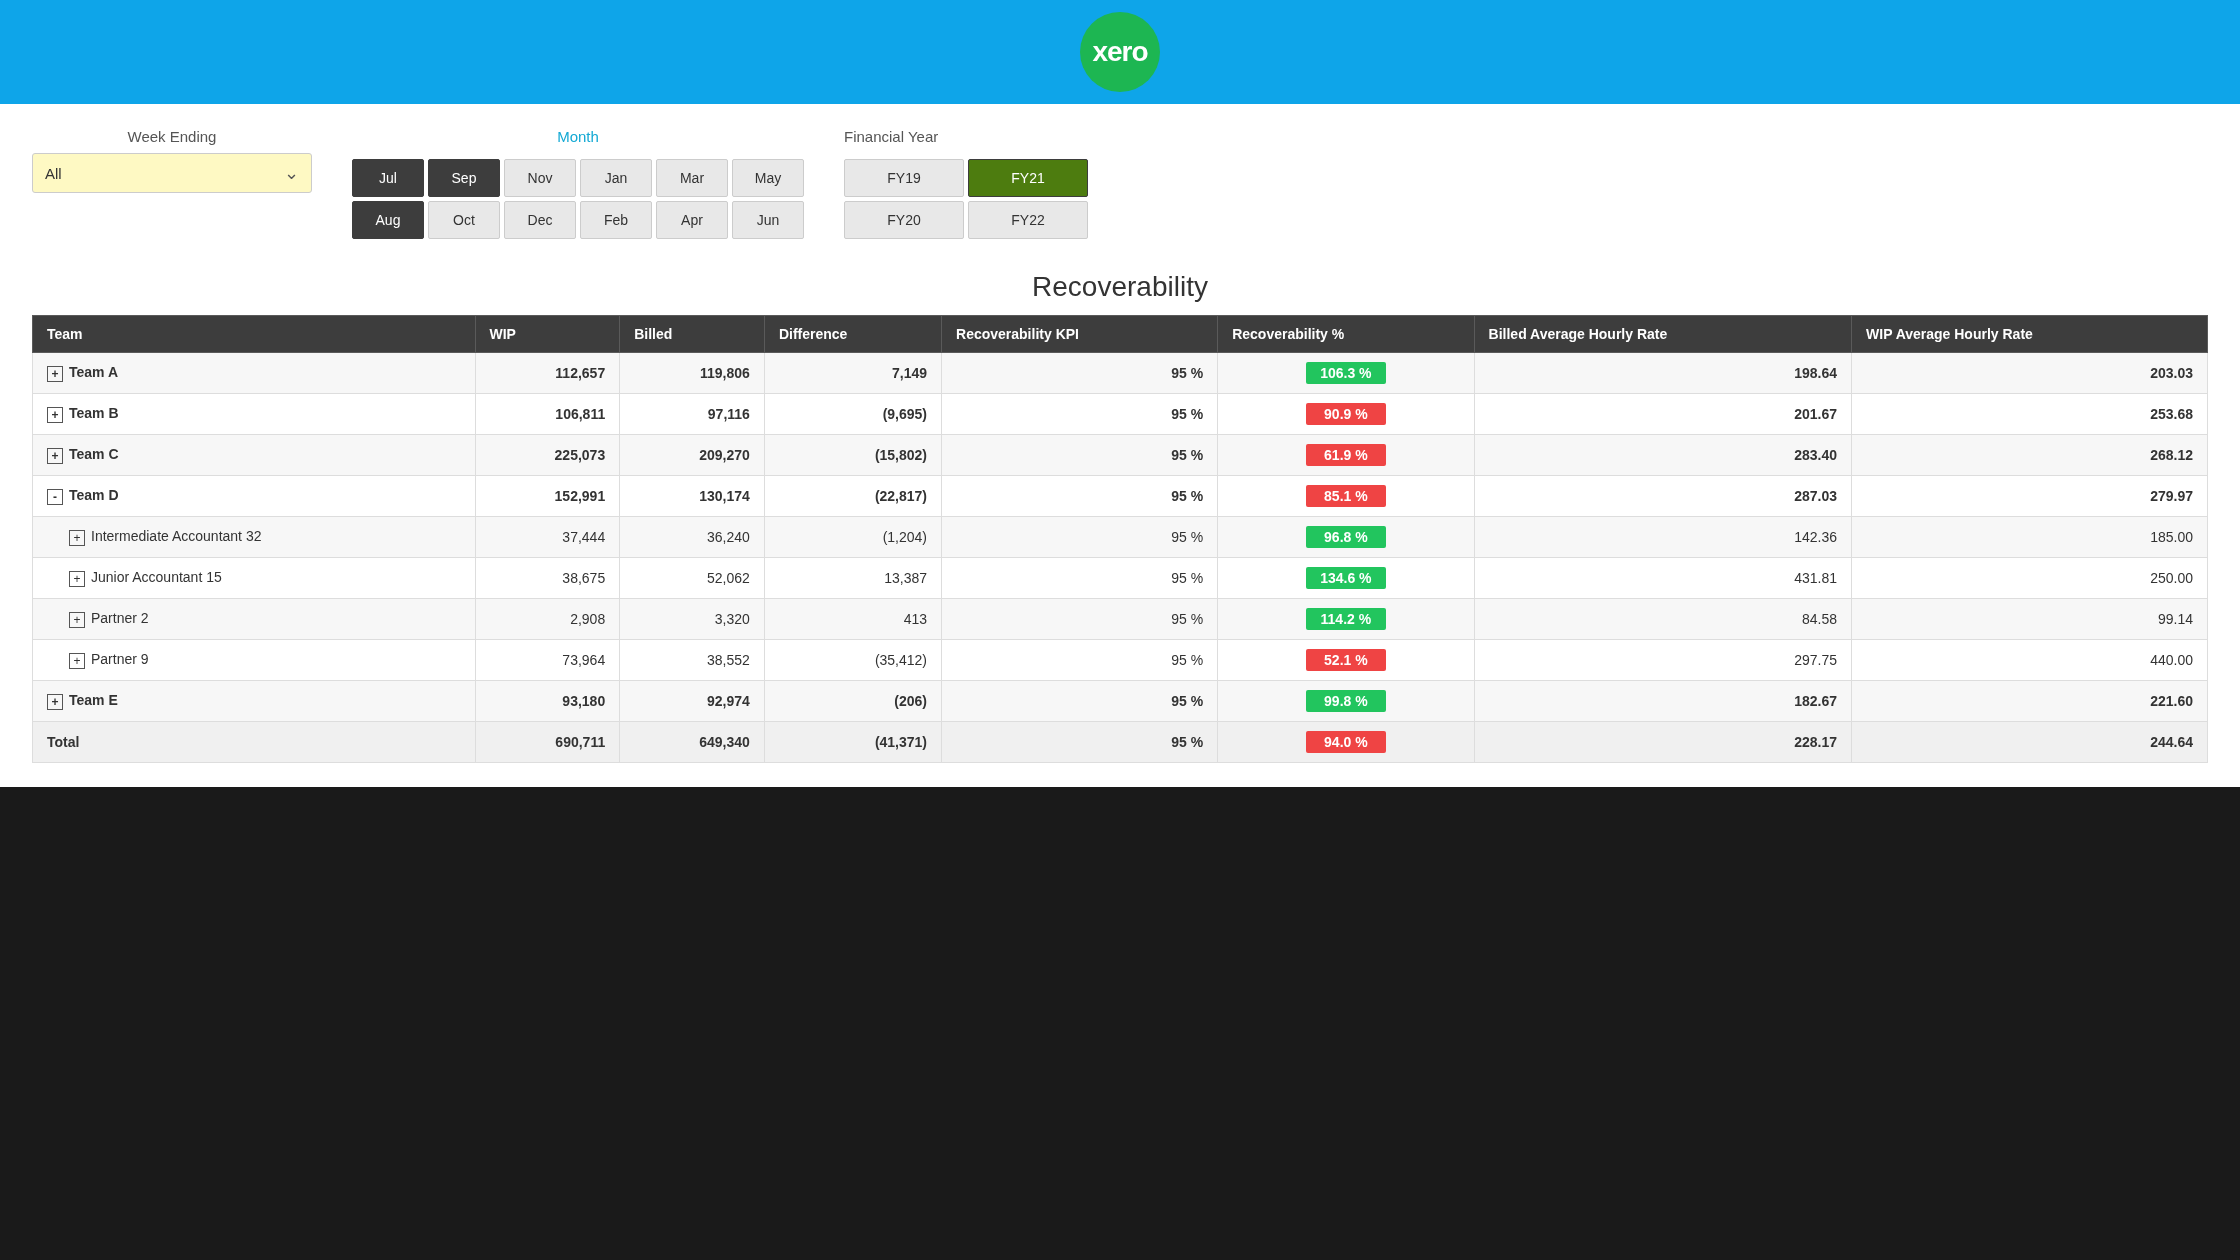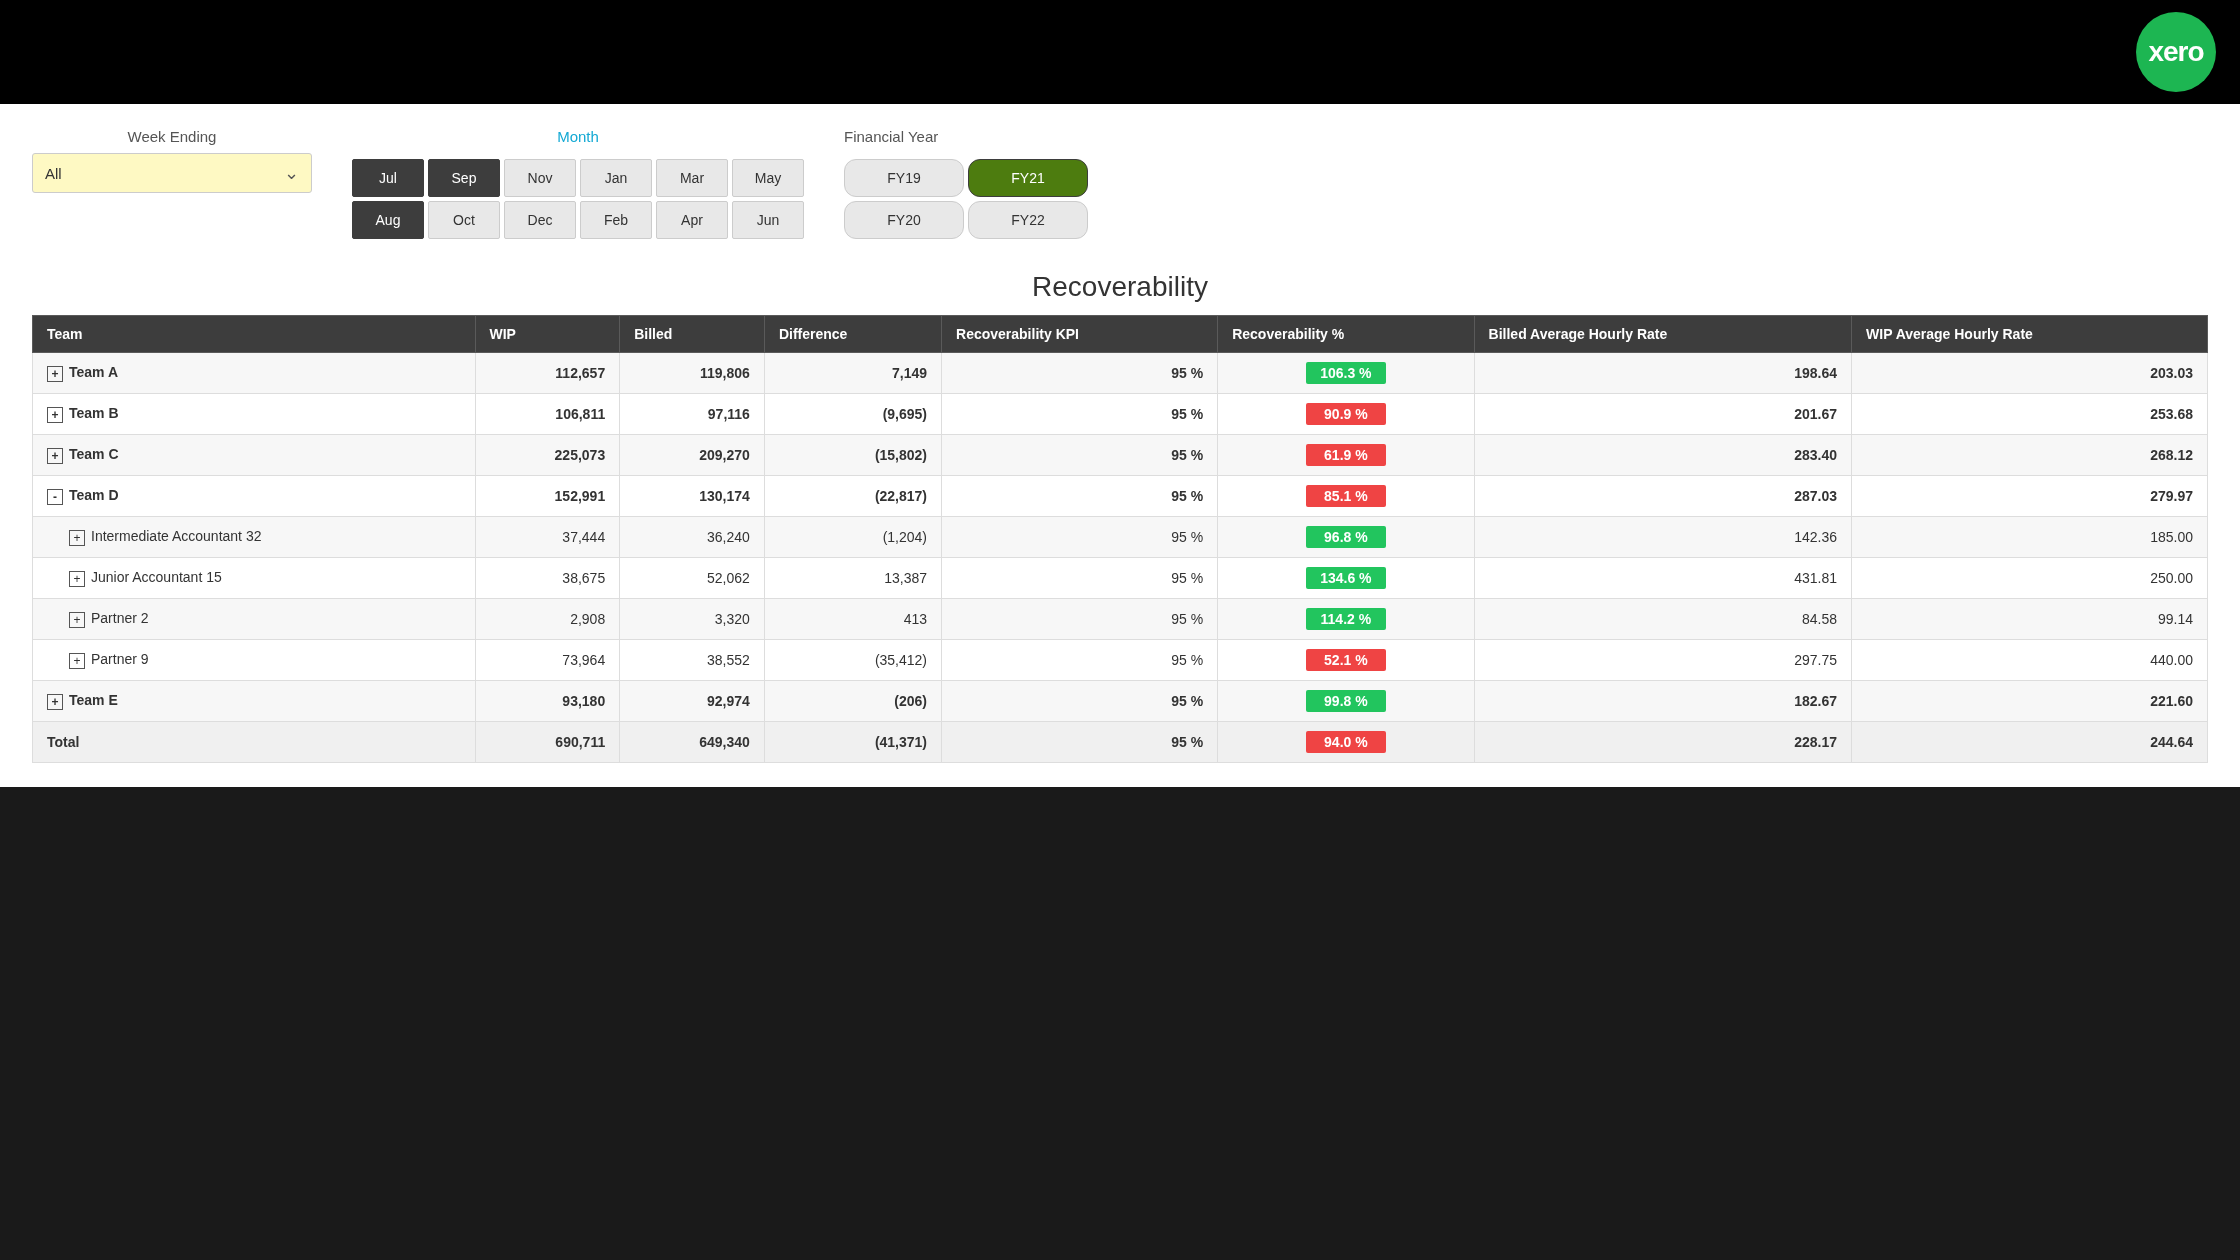--- a/index.html
+++ b/index.html
@@ -2,23 +2,23 @@
 <html><head>
   <meta charset="utf-8">
   <style>
     * { box-sizing: border-box; margin: 0; padding: 0; }
     body {
       background: #1a1a1a;
       font-family: Arial, sans-serif;
       min-height: 100vh;
     }
     .top-bar {
-      background: #000000;
-      display: flex;
-      justify-content: flex-end;
+      background: #0ea5e9;
+      display: flex;
+      justify-content: center;
       padding: 12px 24px;
     }
     .xero-logo {
       width: 80px;
       height: 80px;
       background: #13B5EA;
       border-radius: 50%;
       display: flex;
       align-items: center;
       justify-content: center;
@@ -100,21 +100,21 @@
     }
     .fy-grid {
       display: grid;
       grid-template-columns: repeat(2, 1fr);
       grid-template-rows: repeat(2, 1fr);
       gap: 4px;
     }
     .fy-btn {
       padding: 10px 28px;
       border: 1px solid #ccc;
-      border-radius: 12px;
+      border-radius: 2px;
       cursor: pointer;
       font-size: 14px;
       text-align: center;
       background: #e8e8e8;
       color: #333;
       min-width: 120px;
     }
     .fy-btn.selected {
       background: #4d7c0f;
       color: white;

